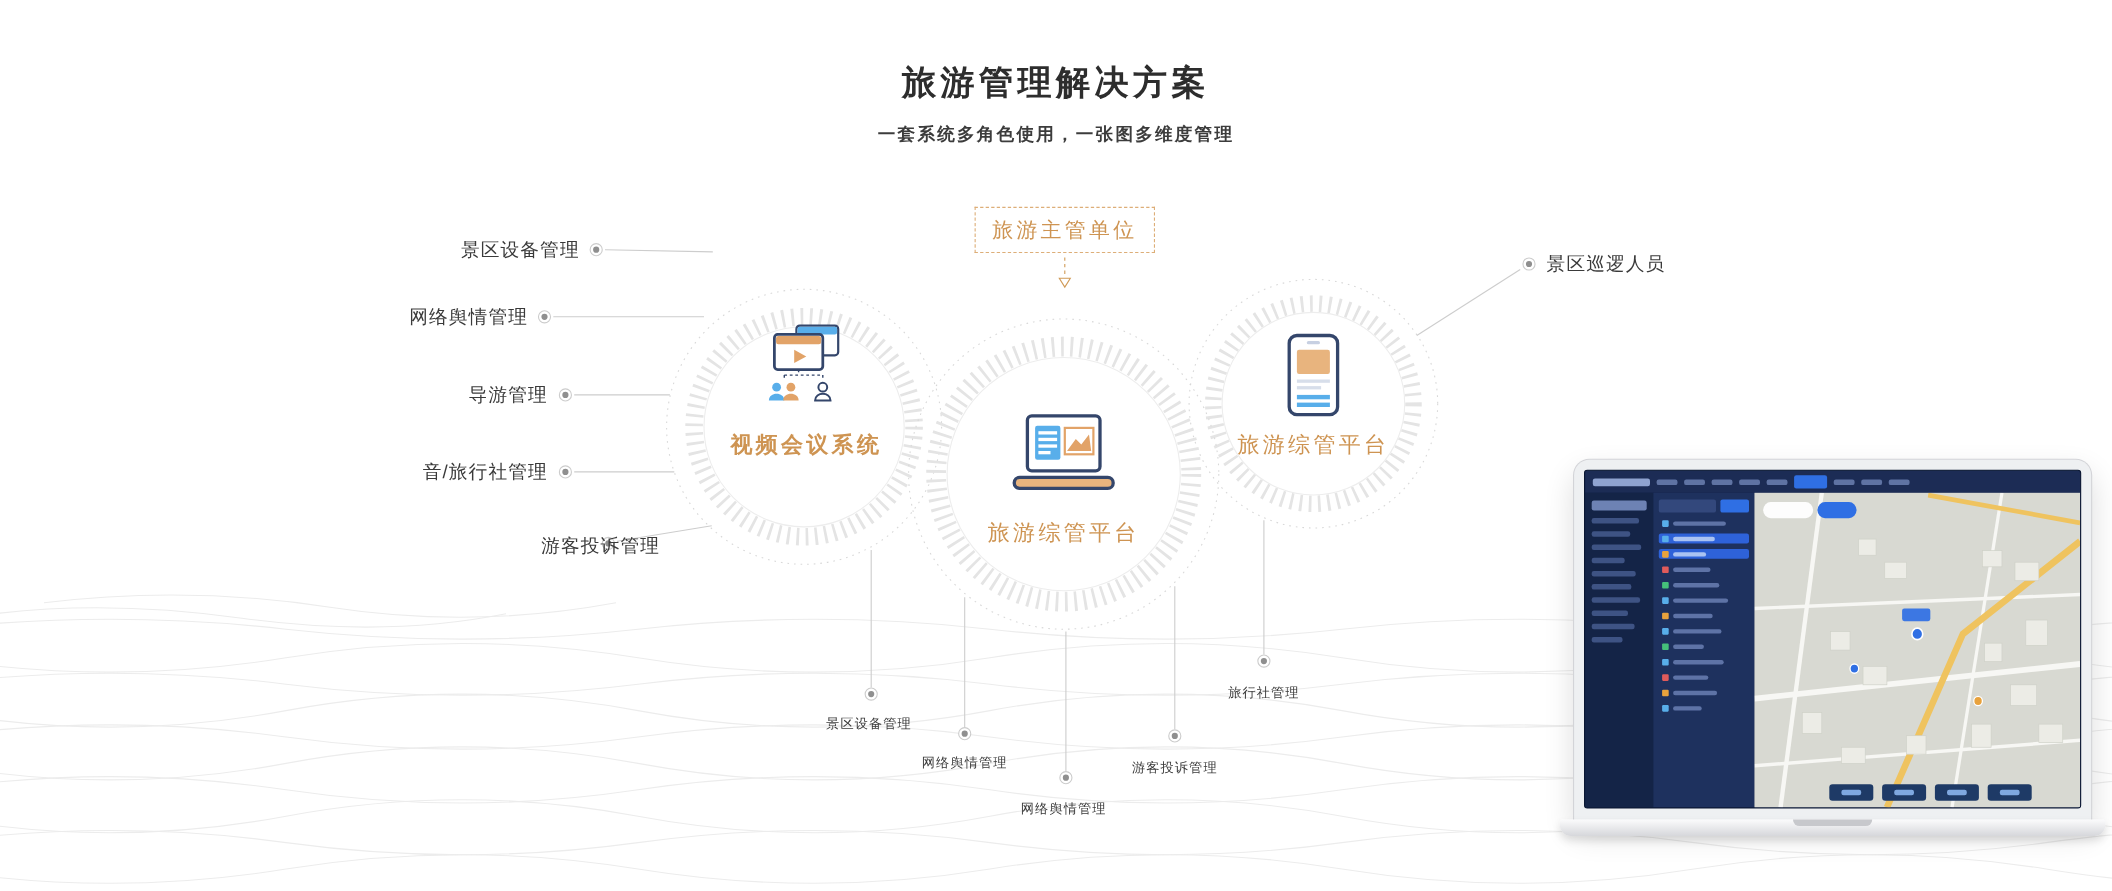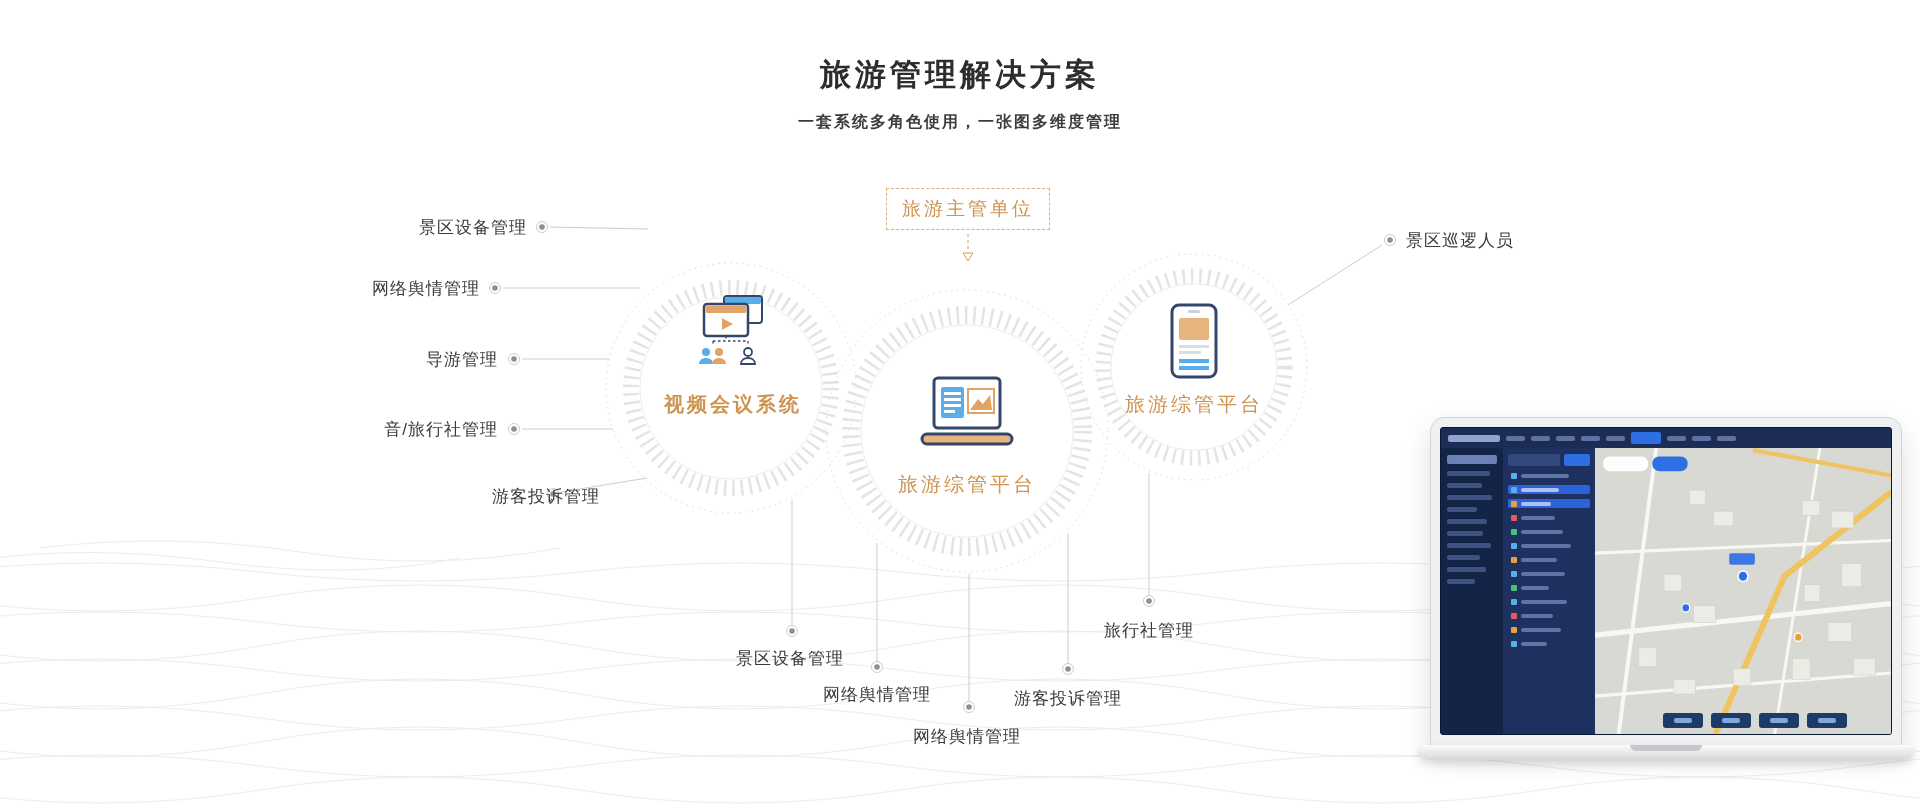--- a/index.html
+++ b/index.html
@@ -16,21 +16,21 @@
 
   
   .authority-box{position:absolute;left:886px;top:188px;width:164px;height:42px;
                  border:1px dashed #DDAE78;background:#fff;box-sizing:border-box;
                  display:flex;align-items:center;justify-content:center;
                  color:#CE9452;font-size:19px;letter-spacing:3px;}
   .node-label{position:absolute;transform:translate(-50%,-50%);color:#CE9452;
               font-size:20px;letter-spacing:3px;white-space:nowrap;}
   .side-label{position:absolute;transform:translateY(-50%);font-size:17px;color:#3a3a3a;
               white-space:nowrap;letter-spacing:1px;}
-  .bottom-label{position:absolute;transform:translate(-50%,-50%);font-size:17px;color:#3a3a3a;
+  .bottom-label{position:absolute;transform:translate(-50%,-50%);font-size:12px;color:#3a3a3a;
                 white-space:nowrap;letter-spacing:1px;}
   .icon{position:absolute;}
 
   
   .laptop{position:absolute;left:1418px;top:418px;width:496px;}
   .laptop-screen{position:relative;width:470px;height:328px;margin-left:13px;
                  background:#eef0f2;border-radius:14px 14px 0 0;padding:9px 9px 11px;
                  box-sizing:border-box;box-shadow:0 0 0 1px #d3d4d8,0 12px 28px rgba(0,0,0,.14);}
   .screen-inner{width:100%;height:100%;background:#0f1e3d;border-radius:3px;overflow:hidden;
                 display:flex;flex-direction:column;border:1px solid #0a1733;box-sizing:border-box;}

